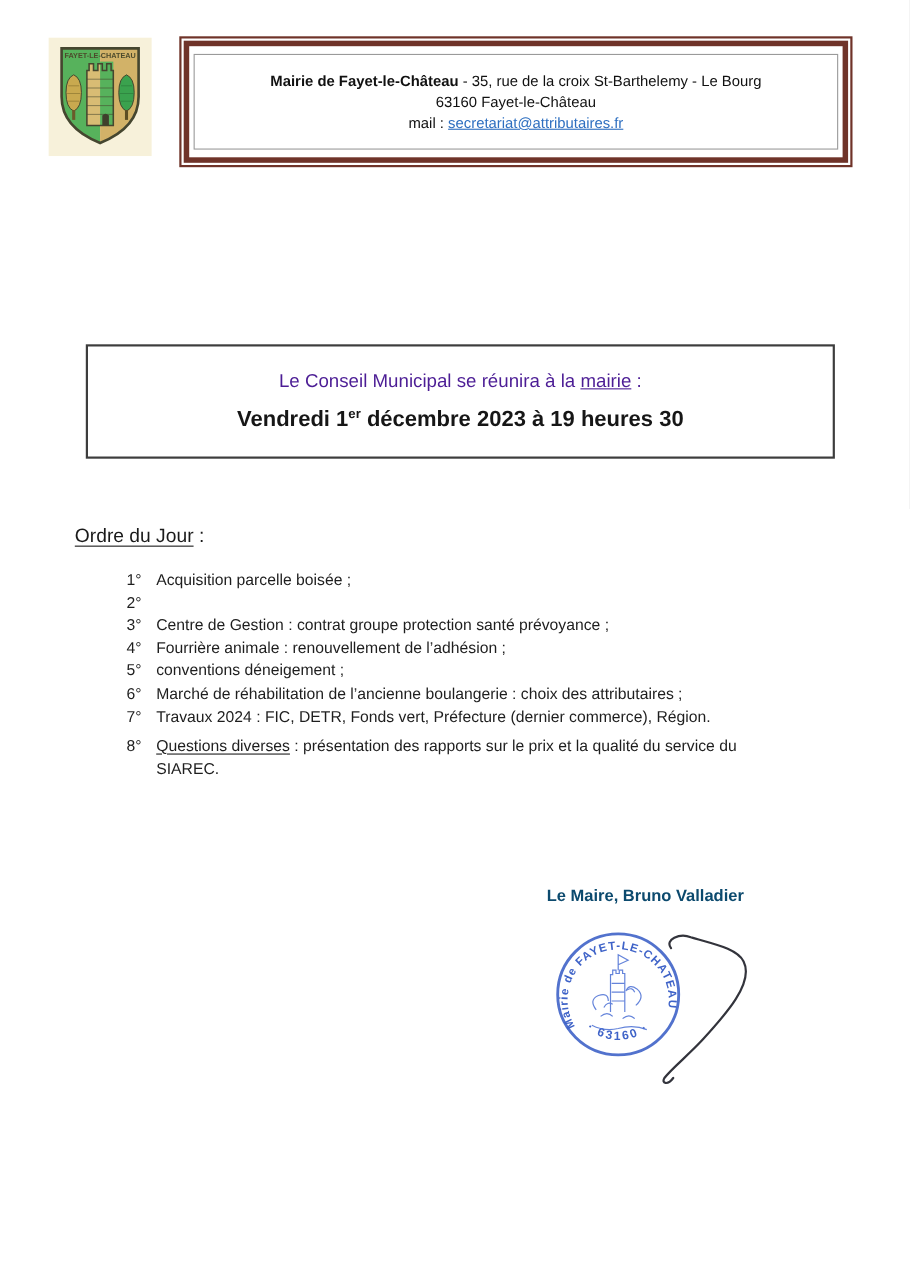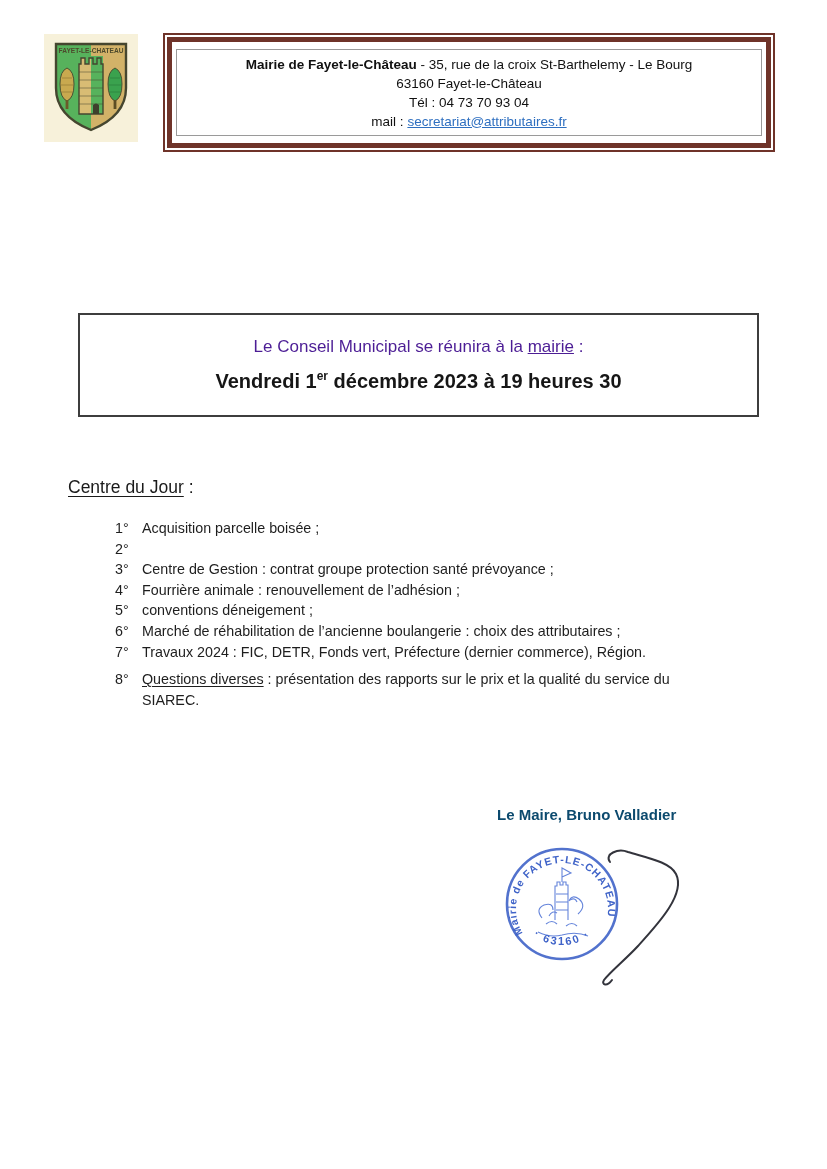--- a/index.html
+++ b/index.html
@@ -125,40 +125,39 @@
     </svg>
   </div>
 
   <div class="header-outer">
     <div class="header-mid">
       <div class="header-inner">
         <div>
           <span class="bold">Mairie de Fayet-le-Château</span><span> - 35, rue de la croix St-Barthelemy - Le Bourg</span>
         </div>
         <div>63160 Fayet-le-Château</div>
-        <div>Tél : 04 73 70 93 04</div>
         <div>
           <span>mail : </span><a href="#" class="email-link">secretariat@attributaires.fr</a>
         </div>
       </div>
     </div>
   </div>
 
 
   <div class="meeting-box">
     <div class="meeting-line1">
       <span>Le Conseil Municipal se réunira à la </span><span class="u">mairie</span><span> :</span>
     </div>
     <div class="meeting-line2">
       <span>Vendredi 1</span><sup>er</sup><span> décembre 2023 à 19 heures 30</span>
     </div>
   </div>
 
   <div class="agenda-heading">
-    <span class="u">Centre du Jour</span><span> :</span>
+    <span class="u">Ordre du Jour</span><span> :</span>
   </div>
 
   <div class="agenda-list">
     <div class="agenda-row">
       <span class="agenda-num">1°</span>
       <span>Acquisition parcelle boisée ;</span>
     </div>
     <div class="agenda-row">
       <span class="agenda-num">2°</span>
     </div>

